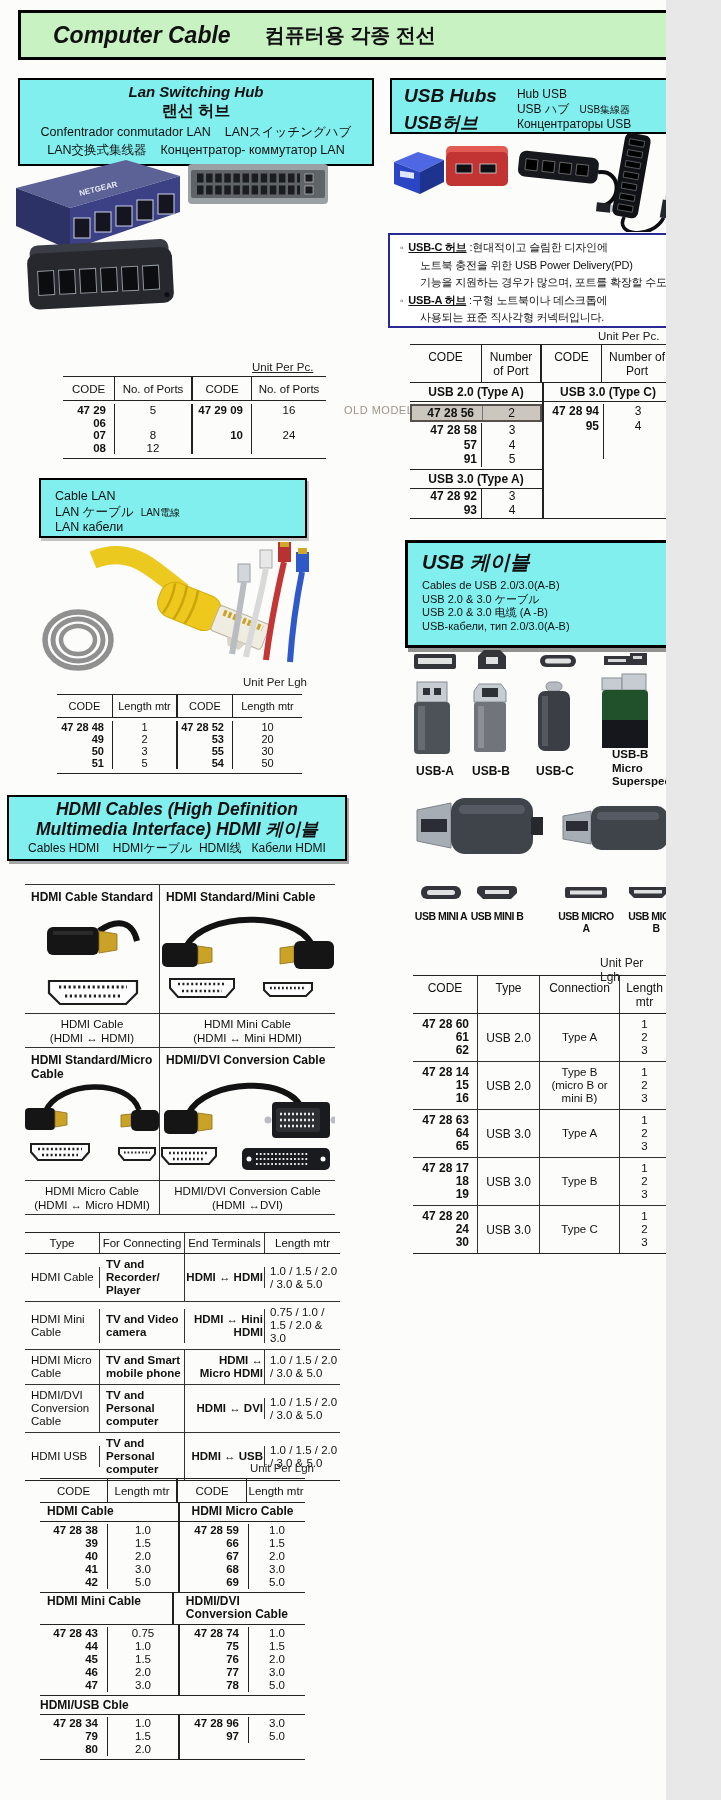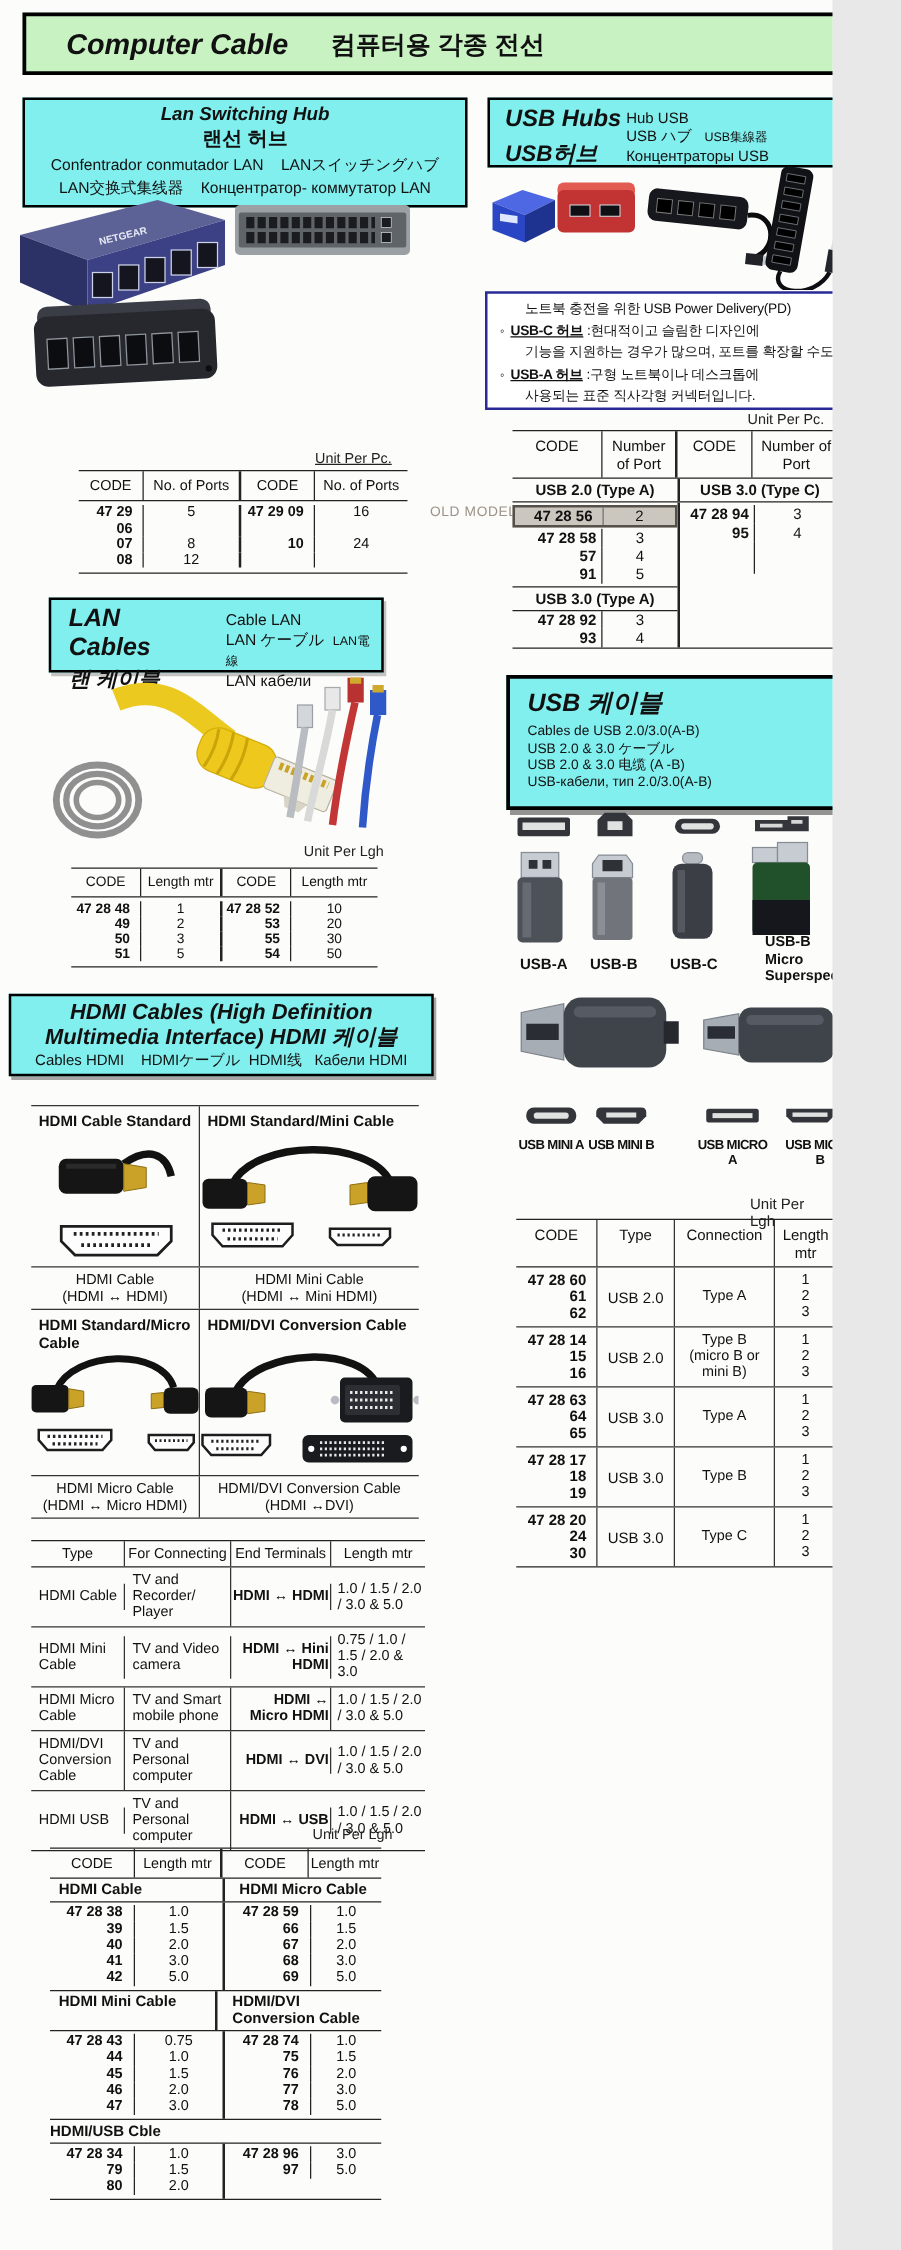--- a/index.html
+++ b/index.html
@@ -14,21 +14,21 @@
   .title-en{font-size:23px;font-weight:bold;font-style:italic;}
   .title-ko{font-size:20px;font-weight:bold;}
 
   
   .lanhub-box{left:18px;top:78px;width:356px;height:88px;text-align:center;padding-top:3px;}
   .lanhub-title{font-size:15px;font-weight:bold;font-style:italic;}
   .lanhub-ko{font-size:16px;font-weight:bold;margin-top:1px;}
   .alt-line{font-size:12.5px;margin-top:2px;line-height:16px;white-space:pre;}
 
   
-  .usbhubs-box{left:390px;top:78px;width:313px;height:56px;display:flex;gap:4px;padding:5px 0 0 12px;}
+  .usbhubs-box{left:390px;top:78px;width:313px;height:56px;display:flex;gap:20px;padding:5px 0 0 12px;}
   .usbhubs-title{font-size:19px;font-weight:bold;font-style:italic;}
   .usbhubs-ko{font-size:18px;font-weight:bold;font-style:italic;margin-top:4px;}
   .usbhubs-right{font-size:12px;line-height:15px;padding-top:2px;}
   .small-cjk{font-size:10px;}
 
   
   .note-box{left:388px;top:233px;width:322px;height:95px;background:#fff;border:2px solid #2a2a96;
             box-sizing:border-box;font-size:11px;line-height:17.5px;padding:4px 8px;overflow:hidden;}
   .note-line{white-space:nowrap;letter-spacing:-0.2px;}
   .note-line .bullet{margin:0 5px 0 2px;font-size:10px;}
@@ -142,21 +142,21 @@
 
   
   .htt{left:25px;top:1232px;width:315px;font-size:11.5px;}
   .htt .trow{grid-template-columns:75px 85px 80px 75px;}
   .htt .trow > :not(:last-child){border-right:1px solid #333;}
   .htt .thead span{padding:3px 2px;}
   .htt .tbody .trow{align-items:center;line-height:13px;}
   .htt .tbody .trow + .trow{border-top:1px solid #333;}
   .htt .tbody{border-bottom:1.5px solid #222;}
   .htt .tbody .trow > :nth-child(1){padding:4px 2px 4px 6px;}
-  .htt .tbody .trow > :nth-child(2){padding:4px 2px 4px 6px;}
+  .htt .tbody .trow > :nth-child(2){padding:4px 2px 4px 6px;font-weight:bold;}
   .htt .tbody .trow > :nth-child(3){text-align:right;padding:4px 1px;font-weight:bold;}
   .htt .tbody .trow > :nth-child(4){padding:4px 1px 4px 5px;}
 
   
   .hct{left:40px;top:1478px;width:265px;font-size:11.5px;}
   .hct-head{grid-template-columns:68px 70px 69px 58px;}
   .hct-head > :nth-child(1){border-right:1px solid #222;}
   .hct-head > :nth-child(2){border-right:2px solid #222;}
   .hct-head > :nth-child(3){border-right:1px solid #222;}
   .hc-sec{display:flex;border-bottom:1px solid #222;font-weight:bold;font-size:12px;}
@@ -279,24 +279,24 @@
           <rect x="5" y="61" width="15" height="6"></rect>
         <rect x="5" y="72" width="15" height="6"></rect>
       </g>
       <path d="M13,84 C6,104 44,102 52,78" stroke="#0d0e12" stroke-width="3.5" fill="none"></path>
       <rect x="48" y="60" width="11" height="18" fill="#23262c"></rect>
       <rect x="50" y="48" width="7" height="12" fill="#c3c9d0"></rect>
     </g>
   </svg>
 
   <div class="abs note-box">
-    <div class="note-line note-ind">노트북 충전을 위한 USB Power Delivery(PD)</div>
     <div class="note-line">
       <span class="bullet">◦</span><b class="nt">USB-C 허브</b><span> :현대적이고 슬림한 디자인에</span>
     </div>
+    <div class="note-line note-ind">노트북 충전을 위한 USB Power Delivery(PD)</div>
     <div class="note-line note-ind">기능을 지원하는 경우가 많으며, 포트를 확장할 수도 있습니다.</div>
     <div class="note-line">
       <span class="bullet">◦</span><b class="nt">USB-A 허브</b><span> :구형 노트북이나 데스크톱에</span>
     </div>
     <div class="note-line note-ind">사용되는 표준 직사각형 커넥터입니다.</div>
   </div>
 
   <span class="unit-label" style="left:598px;top:330px">Unit Per Pc.</span>
   <span class="old-model">OLD MODEL</span>
 
@@ -386,24 +386,20 @@
         <div class="trow">
           <div class="tc">08</div>
           <div class="tc">12</div>
           <div class="tc"></div>
           <div class="tc"></div>
         </div>
       </div>
   </div>
 
   <div class="abs cyan lanc-box">
-    <div>
-      <div class="lanc-title">LAN Cables</div>
-      <div class="lanc-ko">랜 케이블</div>
-    </div>
     <div class="lanc-right">
       <div>Cable LAN</div>
       <div>
         <span>LAN ケーブル</span>&nbsp;
         <span class="small-cjk">LAN電線</span>
       </div>
       <div>LAN кабели</div>
     </div>
   </div>
 

